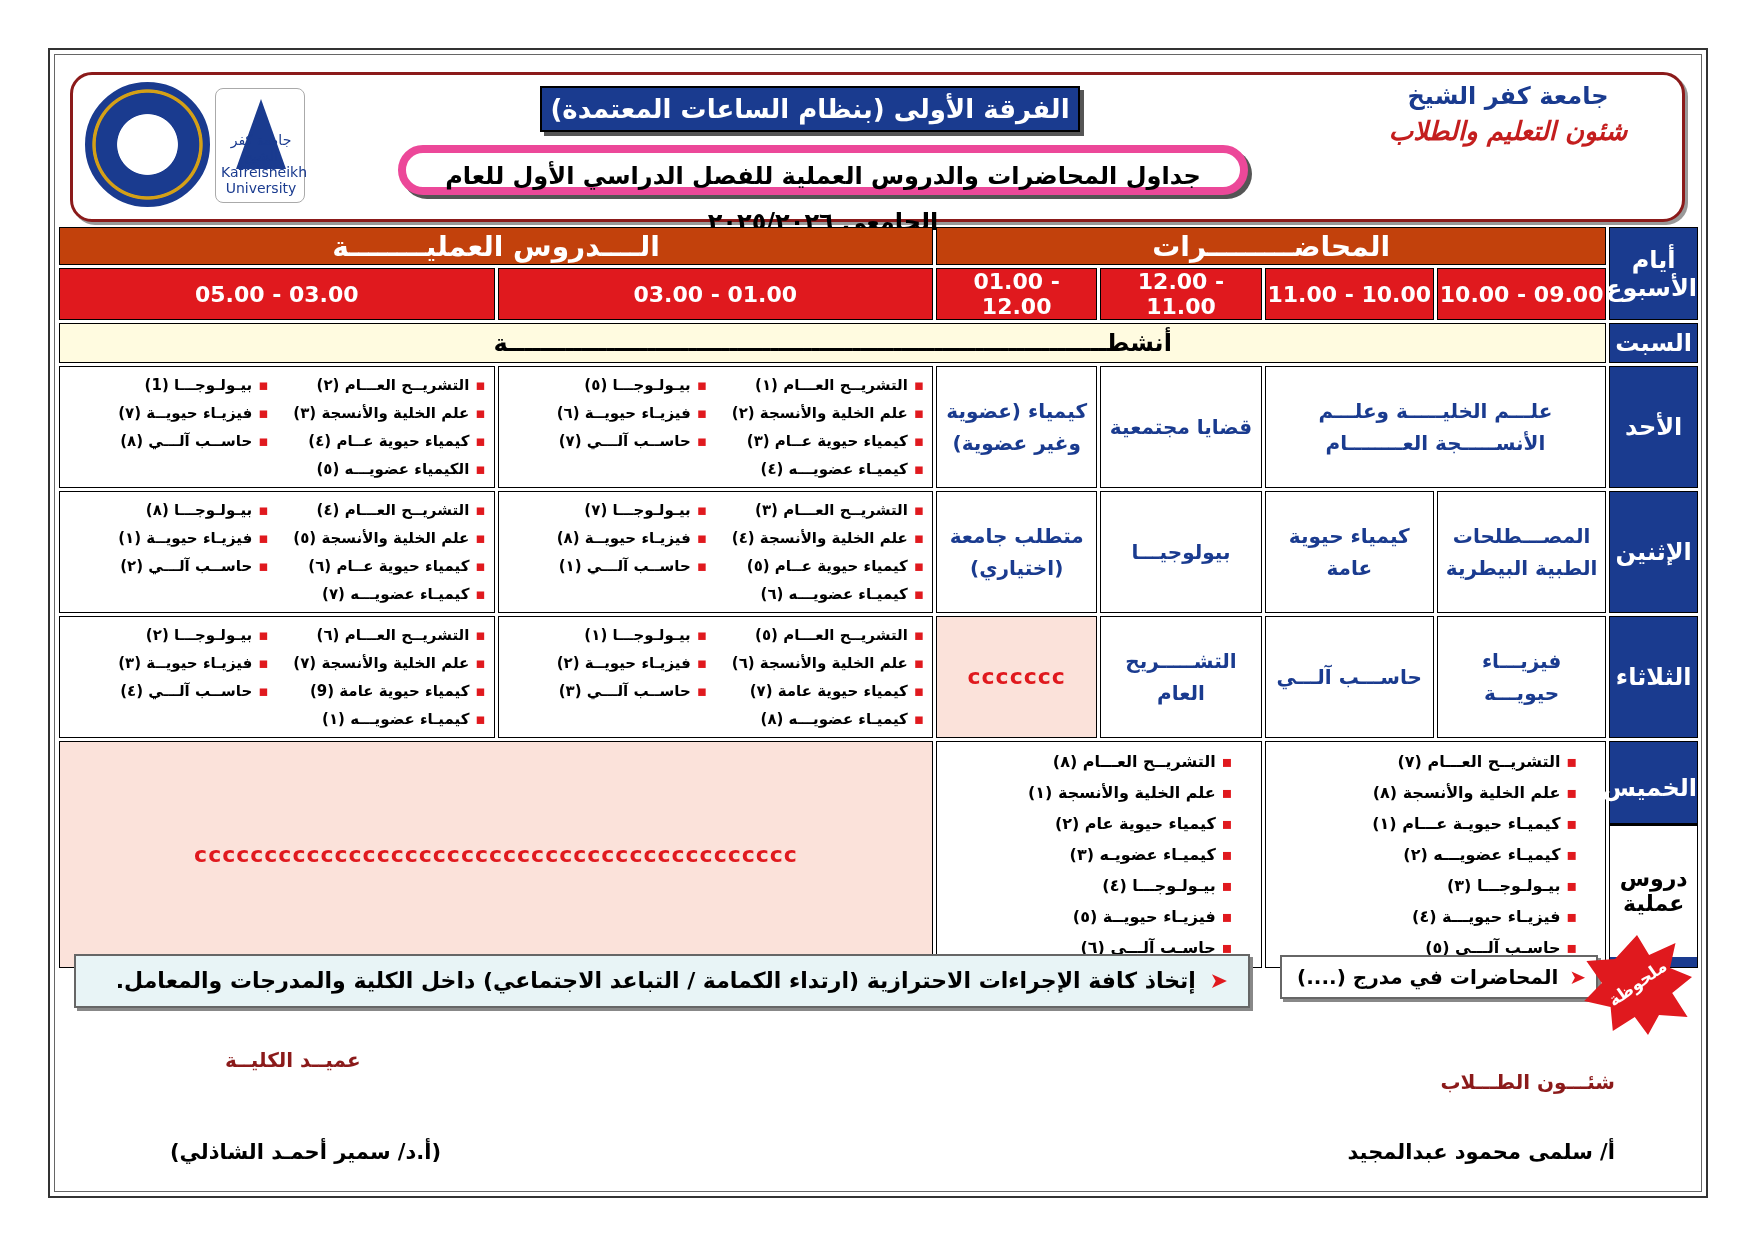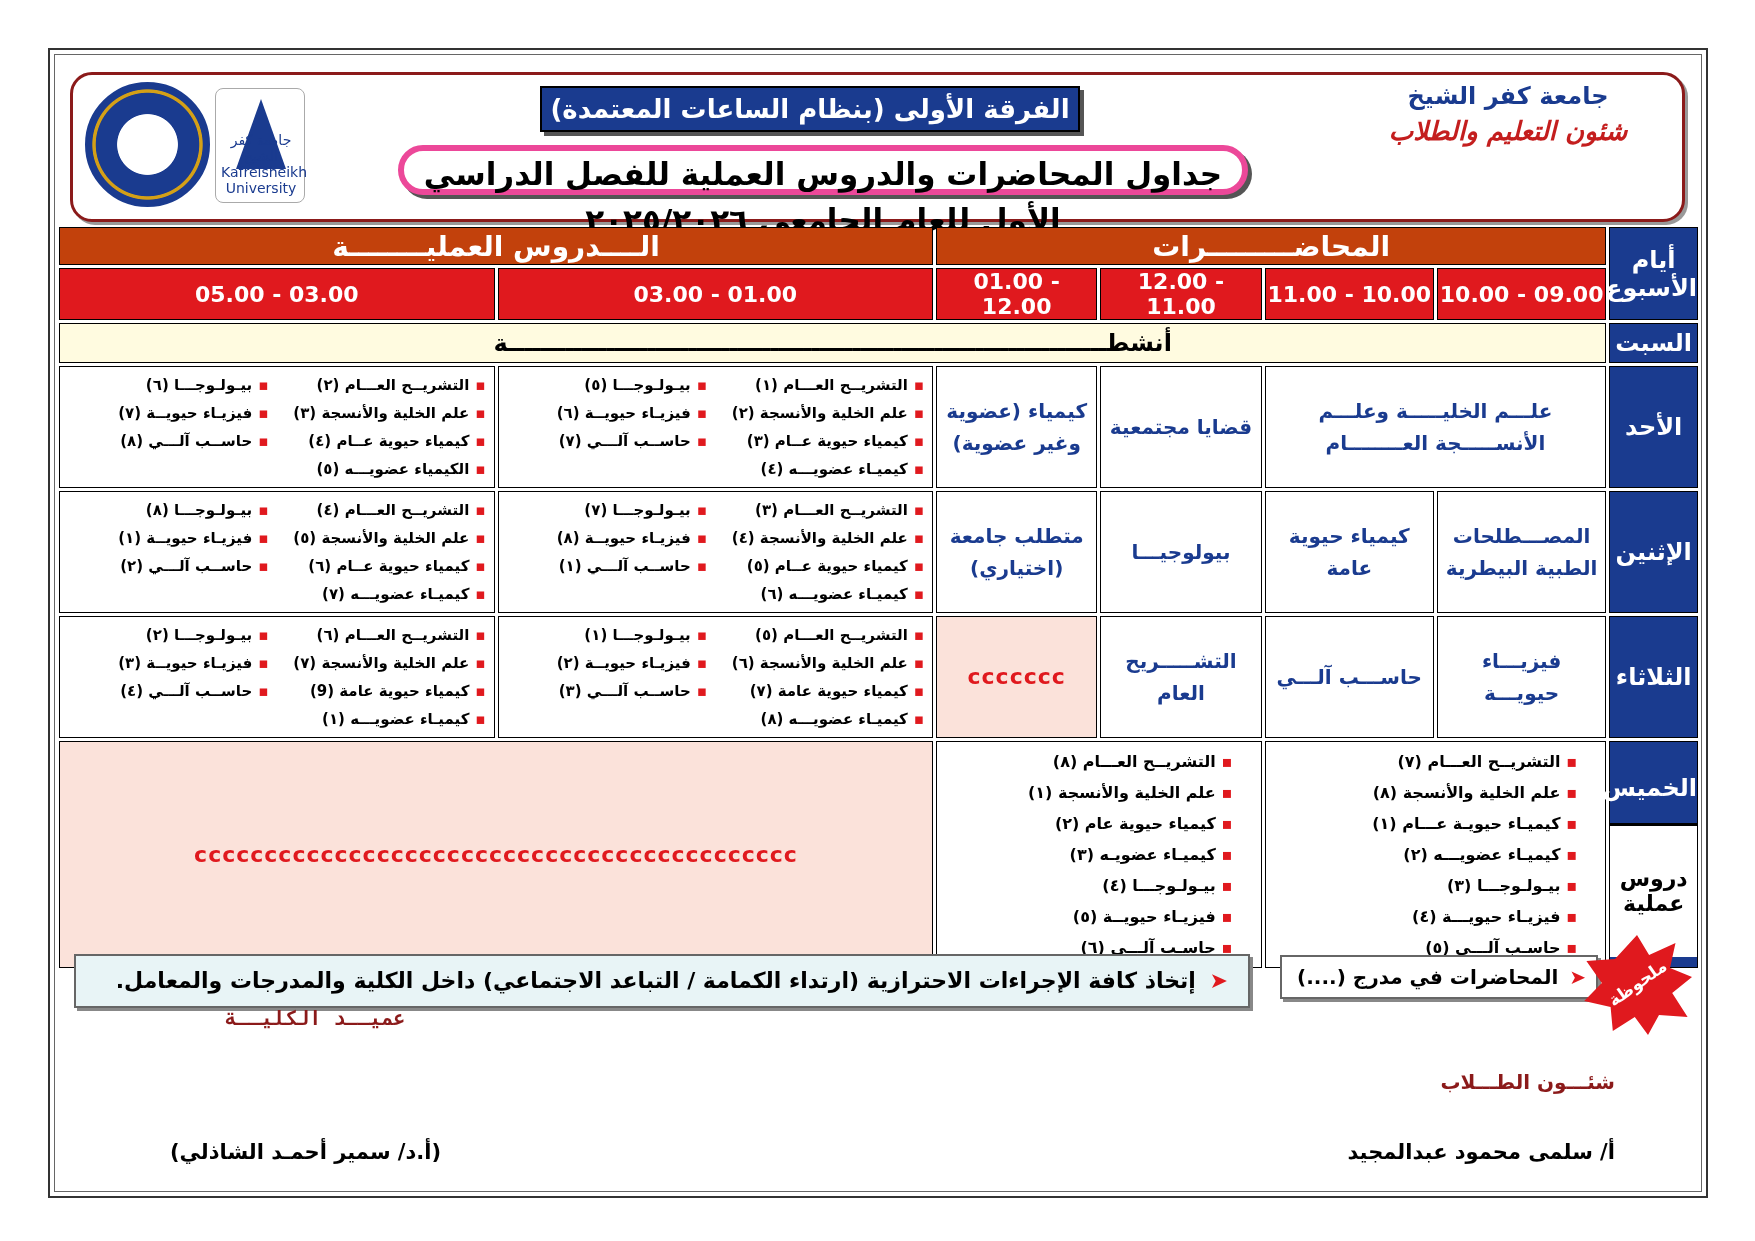--- a/index.html
+++ b/index.html
@@ -11,21 +11,21 @@
 
   
   .header { position: absolute; left: 70px; top: 72px; width: 1615px; height: 150px; border: 3px solid #8b1a1a; border-radius: 22px; background: #fff; box-shadow: 3px 3px 0 #999; }
   .logo { position: absolute; border-radius: 50%; }
   .logo-a { left: 85px; top: 82px; width: 125px; height: 125px; background: radial-gradient(circle, #fff 0 35%, #1a3b8f 36% 60%, #d4a017 61% 64%, #1a3b8f 65% 100%); border: 2px solid #1a3b8f; }
   .logo-b { left: 215px; top: 88px; width: 90px; height: 115px; border-radius: 8px; background: #fff; border: 1px solid #aaa; }
   .logo-b .sail { position: absolute; left: 20px; top: 10px; width: 0; height: 0; border-left: 25px solid transparent; border-right: 25px solid transparent; border-bottom: 70px solid #1a3b8f; }
   .logo-b .cap { position: absolute; left: 5px; bottom: 6px; width: 80px; font-size: 14px; text-align: center; color: #1a3b8f; direction: ltr; }
 
   .title-box { position: absolute; left: 540px; top: 86px; width: 540px; height: 46px; background: #1a3b8f; border: 2px solid #000; box-shadow: 4px 4px 0 #555; color: #fff; font-weight: bold; font-size: 26px; text-align: center; line-height: 42px; }
-  .subtitle-box { position: absolute; left: 398px; top: 145px; width: 850px; height: 50px; border: 6px solid #ec4899; border-radius: 25px; background: #fff; box-shadow: 4px 4px 0 #555; color: #000; font-weight: bold; font-size: 31px; text-align: center; line-height: 46px; }
+  .subtitle-box { position: absolute; left: 398px; top: 145px; width: 850px; height: 50px; border: 8px solid #ec4899; border-radius: 25px; background: #fff; box-shadow: 4px 4px 0 #555; color: #000; font-weight: bold; font-size: 24px; text-align: center; line-height: 46px; }
 
   .uni-block { position: absolute; right: 82px; top: 82px; width: 330px; text-align: center; }
   .uni-name { font-size: 24px; font-weight: bold; color: #1a3b8f; }
   .faculty-name { font-size: 26px; font-weight: bold; color: #8b1a1a; margin-top: 4px; }
   .dept-name { font-size: 26px; font-weight: bold; color: #c41e1e; margin-top: 6px; font-style: italic; }
 
   
   .schedule { position: absolute; left: 56px; top: 224px; width: 1645px; }
   table.grid { border-collapse: separate; border-spacing: 3px; width: 1645px; table-layout: fixed; }
   table.grid td { border: 1px solid #000; vertical-align: middle; text-align: center; font-weight: bold; }
@@ -130,21 +130,21 @@
     </td>
     <td class="lab-cell">
       <div class="pair">
         <ul class="lab-list">
           <li>التشريــح العـــام (٢)</li>
           <li>علم الخلية والأنسجة (٣)</li>
           <li>كيمياء حيوية عــام (٤)</li>
           <li>الكيمياء عضويـــه (٥)</li>
         </ul>
         <ul class="lab-list">
-          <li>بيـولـوجـــا (٦)</li>
+          <li>بيـولـوجـــا (1)</li>
           <li>فيزيـاء حيويــة (٧)</li>
           <li>حاســب آلـــي (٨)</li>
         </ul>
       </div>
     </td>
   </tr>
 
   <tr>
     <td class="day-cell">الإثنين</td>
     <td class="lec-cell">المصـــطلحات الطبية البيطرية</td>
@@ -263,14 +263,14 @@
 <div class="note-right">
   <span class="arrow">➤</span>
   <span>المحاضرات في مدرج (....)</span>
 </div>
 <div class="badge">
   <span>ملحوظة</span>
 </div>
 
 <div class="sig sig-title" style="right:140px; top:1070px;">شئـــون الطـــلاب</div>
 <div class="sig sig-name" style="right:140px; top:1140px;">أ/ سلمى محمود عبدالمجيد</div>
-<div class="sig sig-title" style="left:225px; top:1006px;font-family:Liberation Mono, monospace;">عميــد الكليــة</div>
+<div class="sig sig-title" style="left:225px; top:1048px;">عميــد الكليــة</div>
 <div class="sig sig-name" style="left:170px; top:1140px;">(أ.د/ سمير أحمـد الشاذلي)</div>
 
 </body></html>

